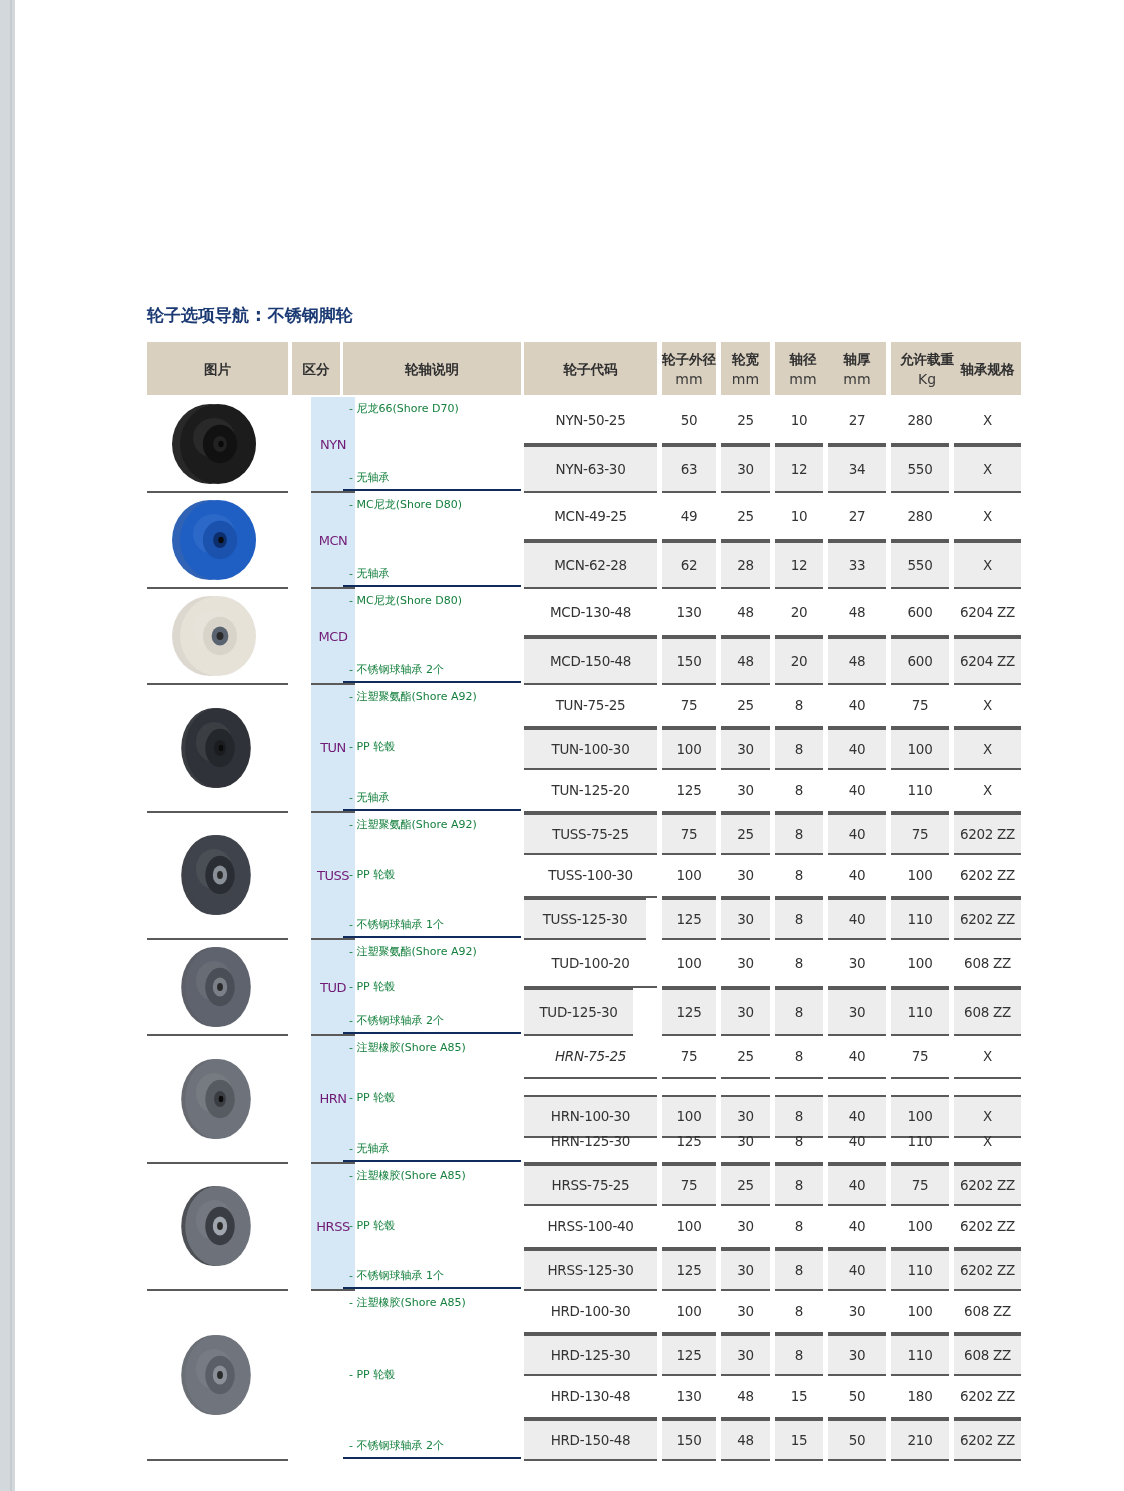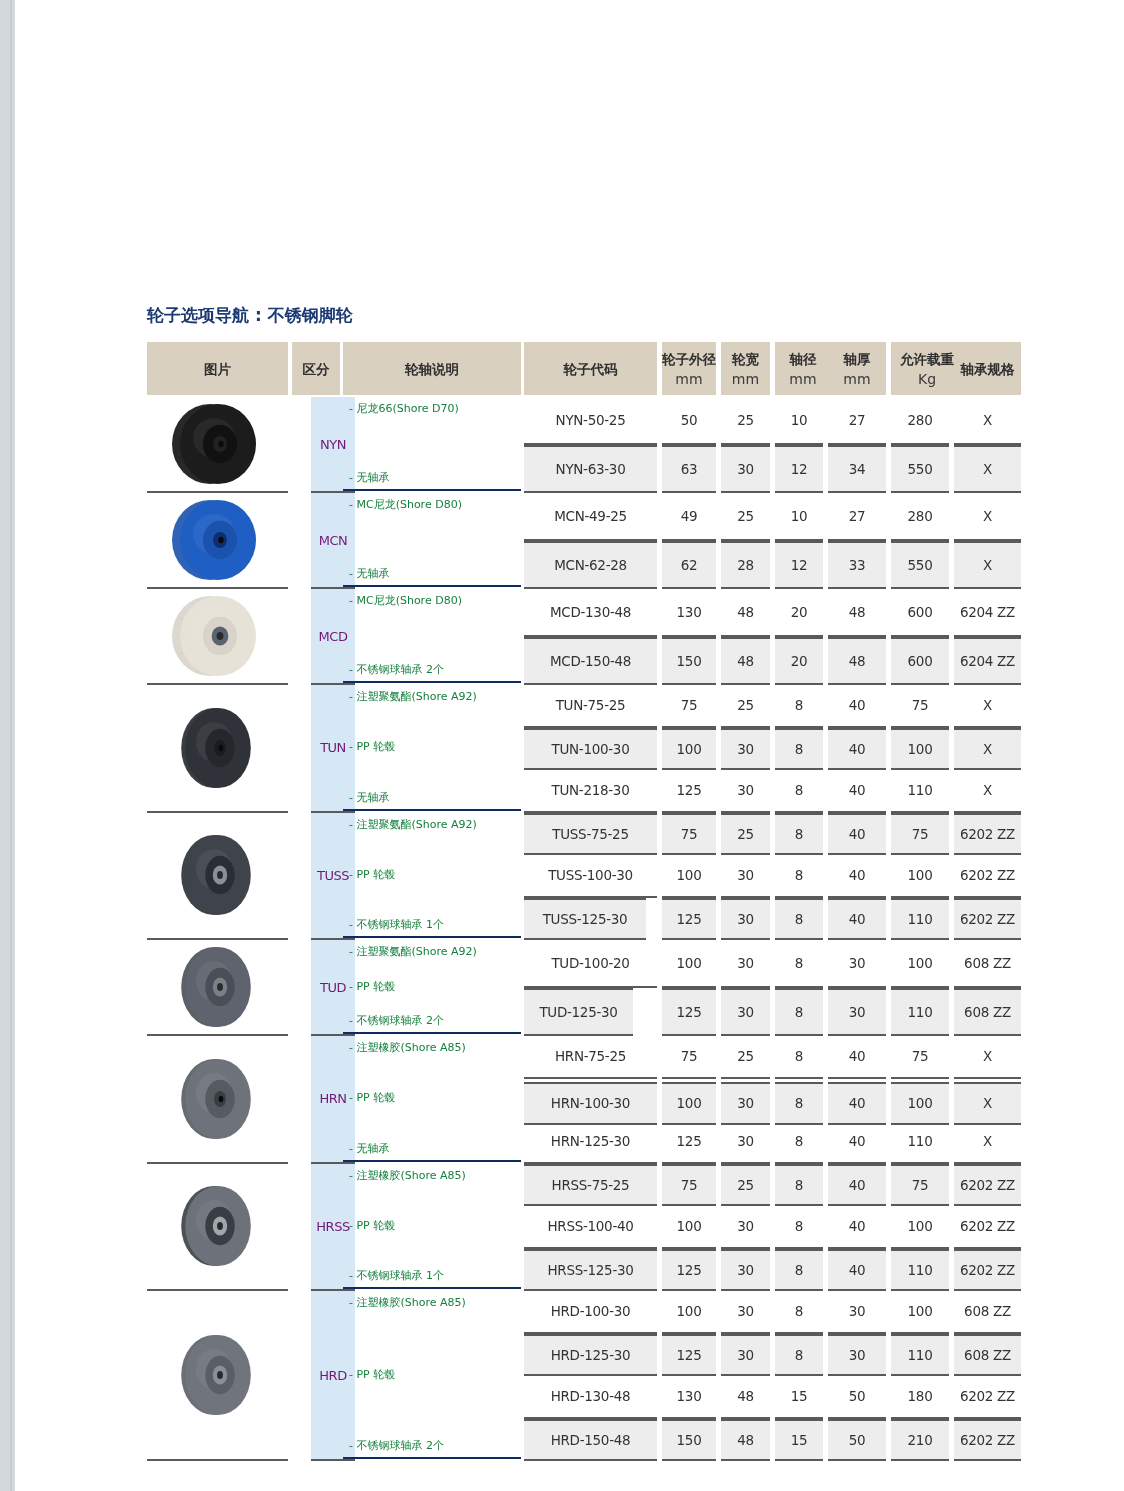--- a/index.html
+++ b/index.html
@@ -207,21 +207,21 @@
       <div class="row shade" style="top: 42.5px; height: 42.5px;">
         <div class="c" style="left: 0px; width: 133px; height: 42.5px; border-top: 2px solid rgb(90, 90, 90);">TUN-100-30</div>
         <div class="c" style="left: 138px; width: 54px; height: 42.5px; border-top: 2px solid rgb(90, 90, 90);">100</div>
         <div class="c" style="left: 197px; width: 49px; height: 42.5px; border-top: 2px solid rgb(90, 90, 90);">30</div>
         <div class="c" style="left: 251px; width: 48px; height: 42.5px; border-top: 2px solid rgb(90, 90, 90);">8</div>
         <div class="c" style="left: 304px; width: 58px; height: 42.5px; border-top: 2px solid rgb(90, 90, 90);">40</div>
         <div class="c" style="left: 367px; width: 58px; height: 42.5px; border-top: 2px solid rgb(90, 90, 90);">100</div>
         <div class="c" style="left: 430px; width: 67px; height: 42.5px; border-top: 2px solid rgb(90, 90, 90);">X</div>
       </div>
       <div class="row" style="top: 85px; height: 42.5px;">
-        <div class="c" style="left: 0px; width: 133px; height: 42.5px;">TUN-218-30</div>
+        <div class="c" style="left: 0px; width: 133px; height: 42.5px;">TUN-125-20</div>
         <div class="c" style="left: 138px; width: 54px; height: 42.5px;">125</div>
         <div class="c" style="left: 197px; width: 49px; height: 42.5px;">30</div>
         <div class="c" style="left: 251px; width: 48px; height: 42.5px;">8</div>
         <div class="c" style="left: 304px; width: 58px; height: 42.5px;">40</div>
         <div class="c" style="left: 367px; width: 58px; height: 42.5px;">110</div>
         <div class="c" style="left: 430px; width: 67px; height: 42.5px;">X</div>
       </div>
     </div>
     <div class="group" style="top: 470.5px; height: 127.5px;">
       <div class="cell-img" style="top: 0px; height: 125.5px;">
@@ -315,29 +315,29 @@
           <ellipse cx="53" cy="43" rx="2.296" ry="3.2" fill="#0a0a0a"></ellipse>
         </svg>
       </div>
       <div class="cell-cat" style="top: 0px; height: 125.5px;">HRN</div>
       <div class="cell-desc" style="top: 0px; height: 125.5px;">
         <div class="desc-line">- 注塑橡胶(Shore A85)</div>
         <div class="desc-line">- PP 轮毂</div>
         <div class="desc-line">- 无轴承</div>
       </div>
       <div class="row" style="top: 0px; height: 42.5px;">
-        <div class="c" style="left: 0px; width: 133px; height: 42.5px;">HRN-75-25</div>
+        <div class="c" style="left: 0px; width: 133px; height: 42.5px; font-style: italic;">HRN-75-25</div>
         <div class="c" style="left: 138px; width: 54px; height: 42.5px;">75</div>
         <div class="c" style="left: 197px; width: 49px; height: 42.5px;">25</div>
         <div class="c" style="left: 251px; width: 48px; height: 42.5px;">8</div>
         <div class="c" style="left: 304px; width: 58px; height: 42.5px;">40</div>
         <div class="c" style="left: 367px; width: 58px; height: 42.5px;">75</div>
         <div class="c" style="left: 430px; width: 67px; height: 42.5px;">X</div>
       </div>
-      <div class="row shade" style="top: 46px; height: 42.5px;">
+      <div class="row shade" style="top: 59px; height: 42.5px;">
         <div class="c" style="left: 0px; width: 133px; height: 42.5px; border-top: 2px solid rgb(90, 90, 90);">HRN-100-30</div>
         <div class="c" style="left: 138px; width: 54px; height: 42.5px; border-top: 2px solid rgb(90, 90, 90);">100</div>
         <div class="c" style="left: 197px; width: 49px; height: 42.5px; border-top: 2px solid rgb(90, 90, 90);">30</div>
         <div class="c" style="left: 251px; width: 48px; height: 42.5px; border-top: 2px solid rgb(90, 90, 90);">8</div>
         <div class="c" style="left: 304px; width: 58px; height: 42.5px; border-top: 2px solid rgb(90, 90, 90);">40</div>
         <div class="c" style="left: 367px; width: 58px; height: 42.5px; border-top: 2px solid rgb(90, 90, 90);">100</div>
         <div class="c" style="left: 430px; width: 67px; height: 42.5px; border-top: 2px solid rgb(90, 90, 90);">X</div>
       </div>
       <div class="row" style="top: 85px; height: 42.5px;">
         <div class="c" style="left: 0px; width: 133px; height: 42.5px;">HRN-125-30</div>
@@ -398,21 +398,20 @@
       <div class="cell-img" style="top: 0px; height: 168px;">
         <svg width="100" height="86" class="wheel">
           <ellipse cx="46" cy="43" rx="32.8" ry="40" fill="#5a5f67" opacity="0.9"></ellipse>
           <ellipse cx="50" cy="43" rx="32.8" ry="40" fill="#6f747d"></ellipse>
           <ellipse cx="46" cy="37" rx="18.04" ry="20" fill="#ffffff" opacity="0.06"></ellipse>
           <ellipse cx="52" cy="43" rx="14.76" ry="19.2" fill="#5a5f67"></ellipse>
           <ellipse cx="52" cy="43" rx="7.215999999999999" ry="9.6" fill="#8b9098"></ellipse>
           <ellipse cx="52" cy="43" rx="2.9519999999999995" ry="4" fill="#2a2a2a"></ellipse>
         </svg>
       </div>
-      <div class="cell-cat" style="top: 0px; height: 168px;">HRD</div>
       <div class="cell-desc" style="top: 0px; height: 168px;">
         <div class="desc-line">- 注塑橡胶(Shore A85)</div>
         <div class="desc-line">- PP 轮毂</div>
         <div class="desc-line">- 不锈钢球轴承 2个</div>
       </div>
       <div class="row" style="top: 0px; height: 42.5px;">
         <div class="c" style="left: 0px; width: 133px; height: 42.5px;">HRD-100-30</div>
         <div class="c" style="left: 138px; width: 54px; height: 42.5px;">100</div>
         <div class="c" style="left: 197px; width: 49px; height: 42.5px;">30</div>
         <div class="c" style="left: 251px; width: 48px; height: 42.5px;">8</div>

